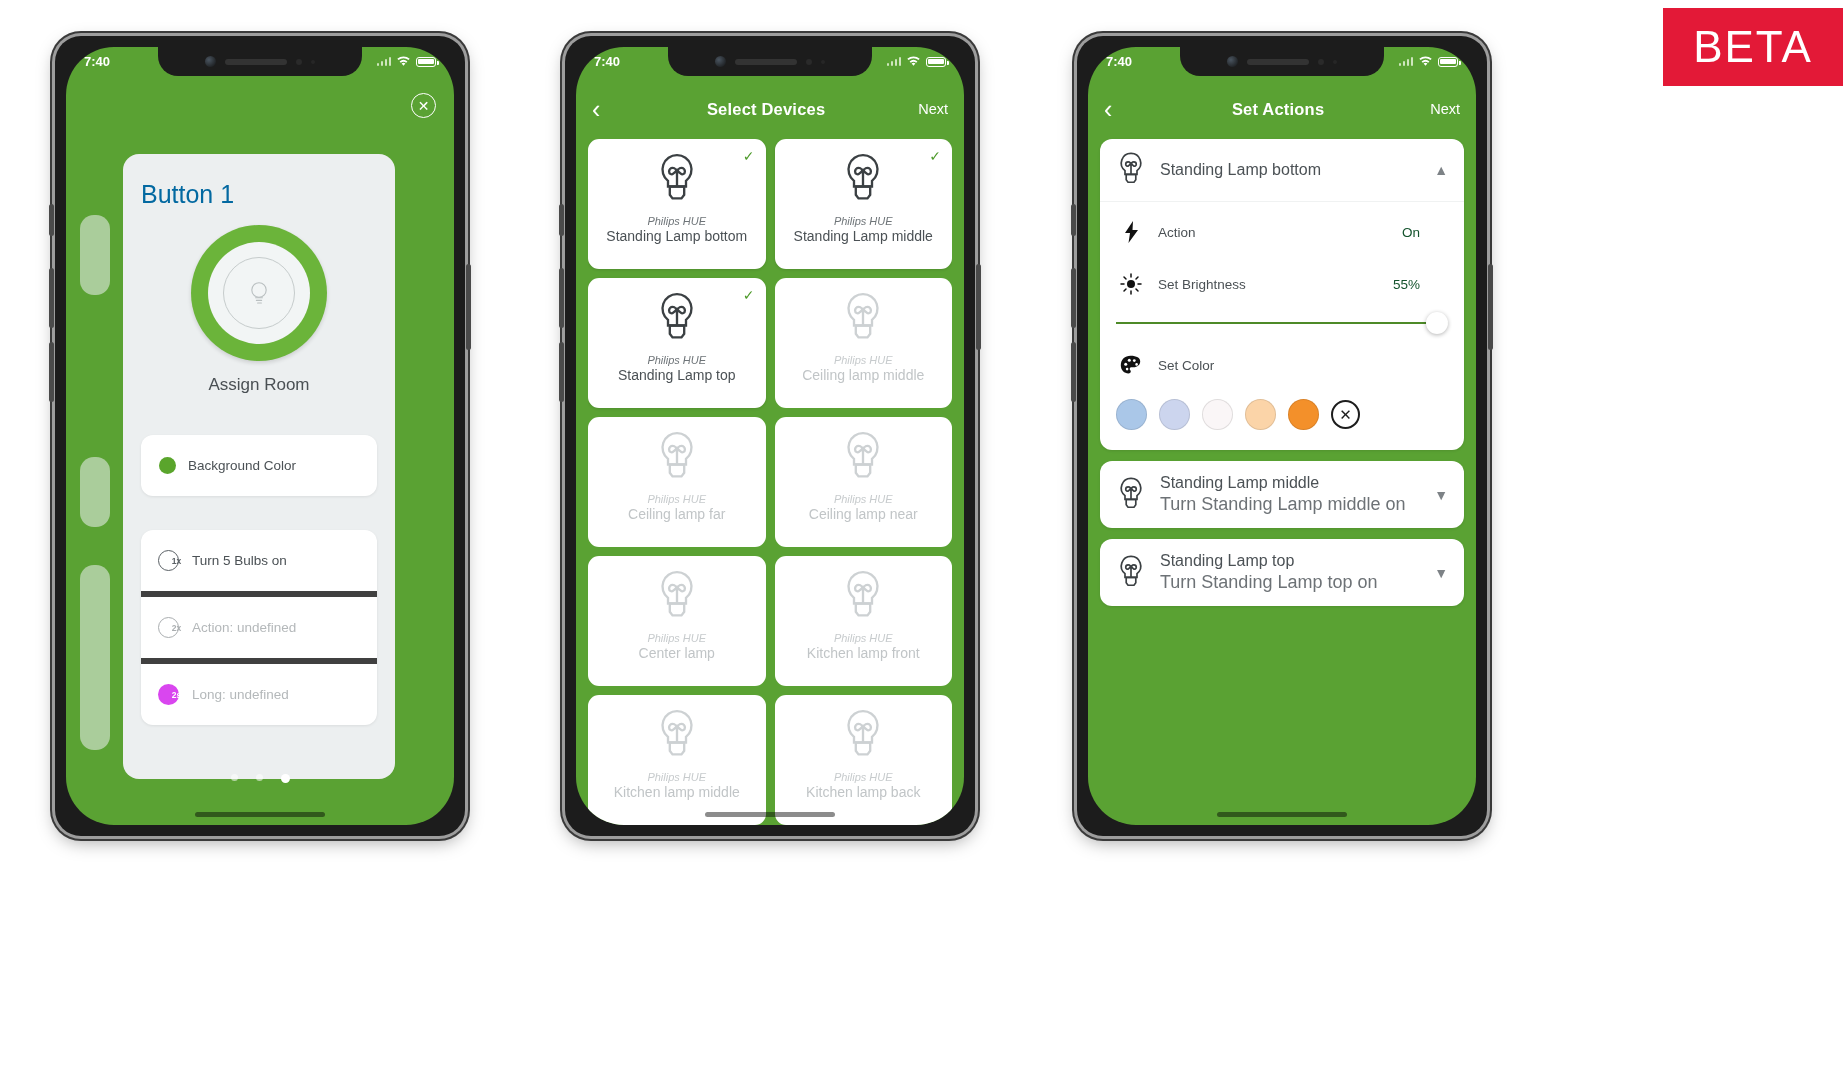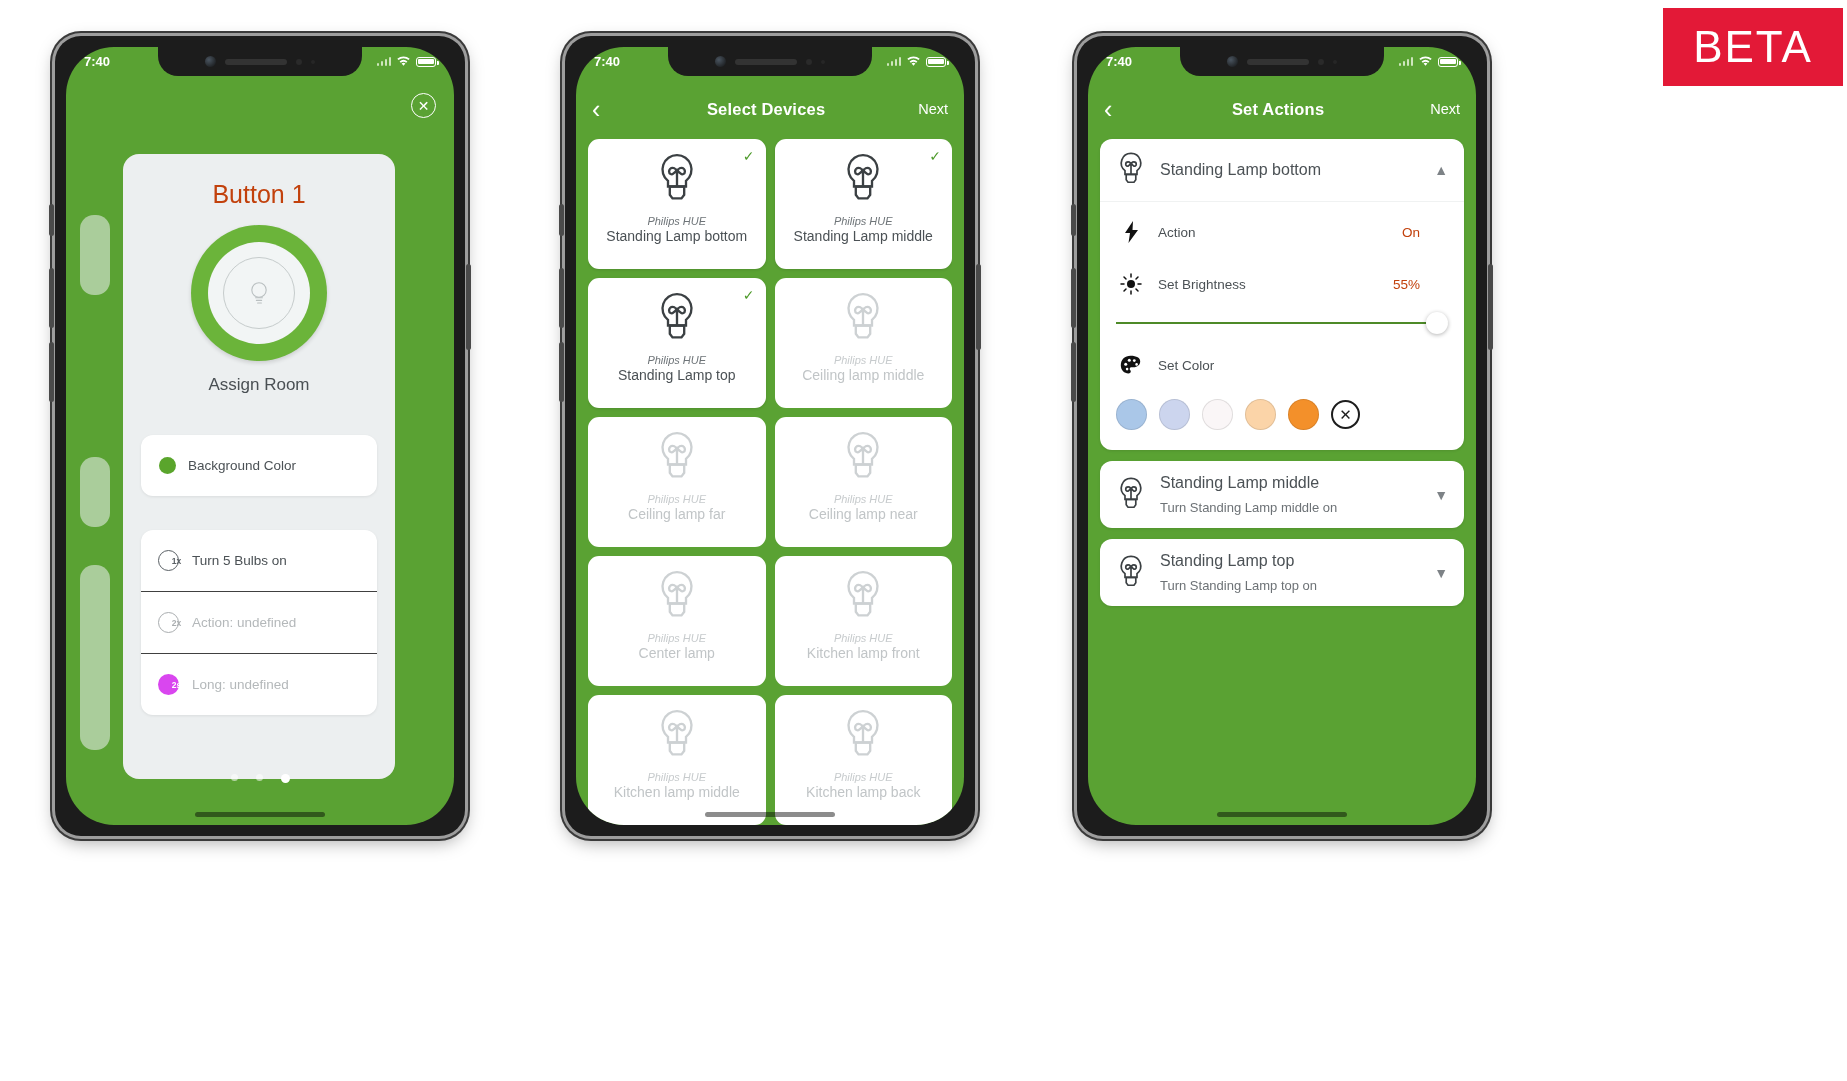--- a/index.html
+++ b/index.html
@@ -104,21 +104,21 @@
   .behind-a { top: 168px; width: 30px; height: 80px; }
   .behind-b { top: 410px; width: 30px; height: 70px; }
   .behind-c { top: 518px; width: 30px; height: 185px; }
 
   .p1-panel {
     position: absolute; left: 57px; top: 107px;
     width: 272px; height: 625px;
     background: #eceff0; border-radius: 16px;
     padding: 20px 18px;
   }
-  .p1-title { text-align: center; font-size: 25px; color: #c2410c; margin-top: 6px; }
+  .p1-title { font-size: 25px; color: #0369a1; margin-top: 6px; }
 
   .dial-wrap { display: flex; justify-content: center; margin-top: 16px; }
   .dial {
     width: 136px; height: 136px; border-radius: 50%;
     background: #6bb43a;
     display: flex; align-items: center; justify-content: center;
     box-shadow: 0 2px 4px rgba(0,0,0,.14);
   }
   .dial-inner {
     width: 102px; height: 102px; border-radius: 50%; background: #f2f5f5;
@@ -134,21 +134,21 @@
     background: #fff; border-radius: 12px; margin-top: 40px;
     box-shadow: 0 1px 3px rgba(0,0,0,.08);
   }
   .bg-color-row { display:flex; align-items:center; gap: 12px; padding: 22px 18px; }
   .bg-swatch { width: 17px; height: 17px; border-radius: 50%; background: #5aa52c; }
   .bg-color-label { font-size: 13.5px; color: #4b5155; }
 
   .p1-actions { background:#fff; border-radius: 12px; margin-top: 34px;
     box-shadow: 0 1px 3px rgba(0,0,0,.08); }
   .act-row { display:flex; align-items:center; gap:13px; padding: 20px 17px; }
-  .act-row + .act-row { border-top: 1px solid #404040; }
+  .act-row + .act-row { border-top: 6px solid #404040; }
   .tap-badge {
     width: 21px; height: 21px; border-radius: 50%;
     display:flex; align-items:center; justify-content:center;
     font-size: 8.5px; font-weight: bold; flex: 0 0 auto; padding-left: 16px;
   }
   .tap-1x { border: 1.4px solid #5a6065; color:#5a6065; }
   .tap-2x { border: 1.8px solid #a9adaf; color:#a9adaf; }
   .tap-2s { background:#d946ef; color:#fff; }
   .act-label { font-size: 13.5px; color:#4b5155; }
   .act-label.muted { color:#b4b8ba; }
@@ -186,28 +186,28 @@
   .dev-brand.dim { color:#c7cbcd; }
   .dev-name { font-size: 14px; color:#4b5155; text-align:center; line-height: 1.15; margin-top: 1px; }
   .dev-name.dim { color:#c1c5c7; }
 
   
   .p3-body { position:absolute; top: 92px; left: 12px; right: 12px; bottom: 0; }
   .acc-card { background:#fff; border-radius: 12px; margin-bottom: 11px;
     box-shadow: 0 1px 3px rgba(0,0,0,.10); }
   .acc-head { display:flex; align-items:center; gap: 14px; padding: 13px 16px; }
   .acc-title { font-size: 16px; color:#4b5155; flex: 1; }
-  .acc-title .sub { display:block; font-size: 13px; color:#6d7276; margin-top: 8px; }
+  .acc-title .sub { display:block; font-size: 18px; color:#6d7276; margin-top: 2px; }
   .chev { color:#7d8286; font-size: 14px; }
 
   .acc-body { border-top: 1px solid #f0f2f2; padding: 4px 16px 14px; }
   .set-row { display:flex; align-items:center; padding: 15px 0; }
   .set-icon { width: 30px; flex:0 0 auto; display:flex; justify-content:center; }
   .set-label { font-size: 13.5px; color:#4b5155; flex:1; padding-left: 12px; }
-  .set-value { font-size: 13.5px; color:#c2410c; padding-right: 28px; }
+  .set-value { font-size: 13.5px; color:#14532d; padding-right: 28px; }
   .slider-wrap { position:relative; height: 22px; margin: 2px 0 6px; }
   .slider-track { position:absolute; top: 10px; left:0; right: 10px; height: 2px; background:#4d8a28; }
   .slider-thumb { position:absolute; top:0; right:0; width: 22px; height: 22px;
     border-radius:50%; background:#fff; box-shadow: 0 1px 4px rgba(0,0,0,.3); }
   .dot-swatch { width: 15px; height: 15px; border-radius: 50%; }
   .palette-row { display:flex; align-items:center; gap: 12px; padding: 8px 0 6px; }
   .pal { width: 31px; height: 31px; border-radius:50%; border:1px solid rgba(0,0,0,.10); }
   .pal-x { width: 29px; height: 29px; border-radius: 50%; border: 2.2px solid #1d1d1d;
            display:flex; align-items:center; justify-content:center; font-size: 15px; color:#1d1d1d; }
 </style>

